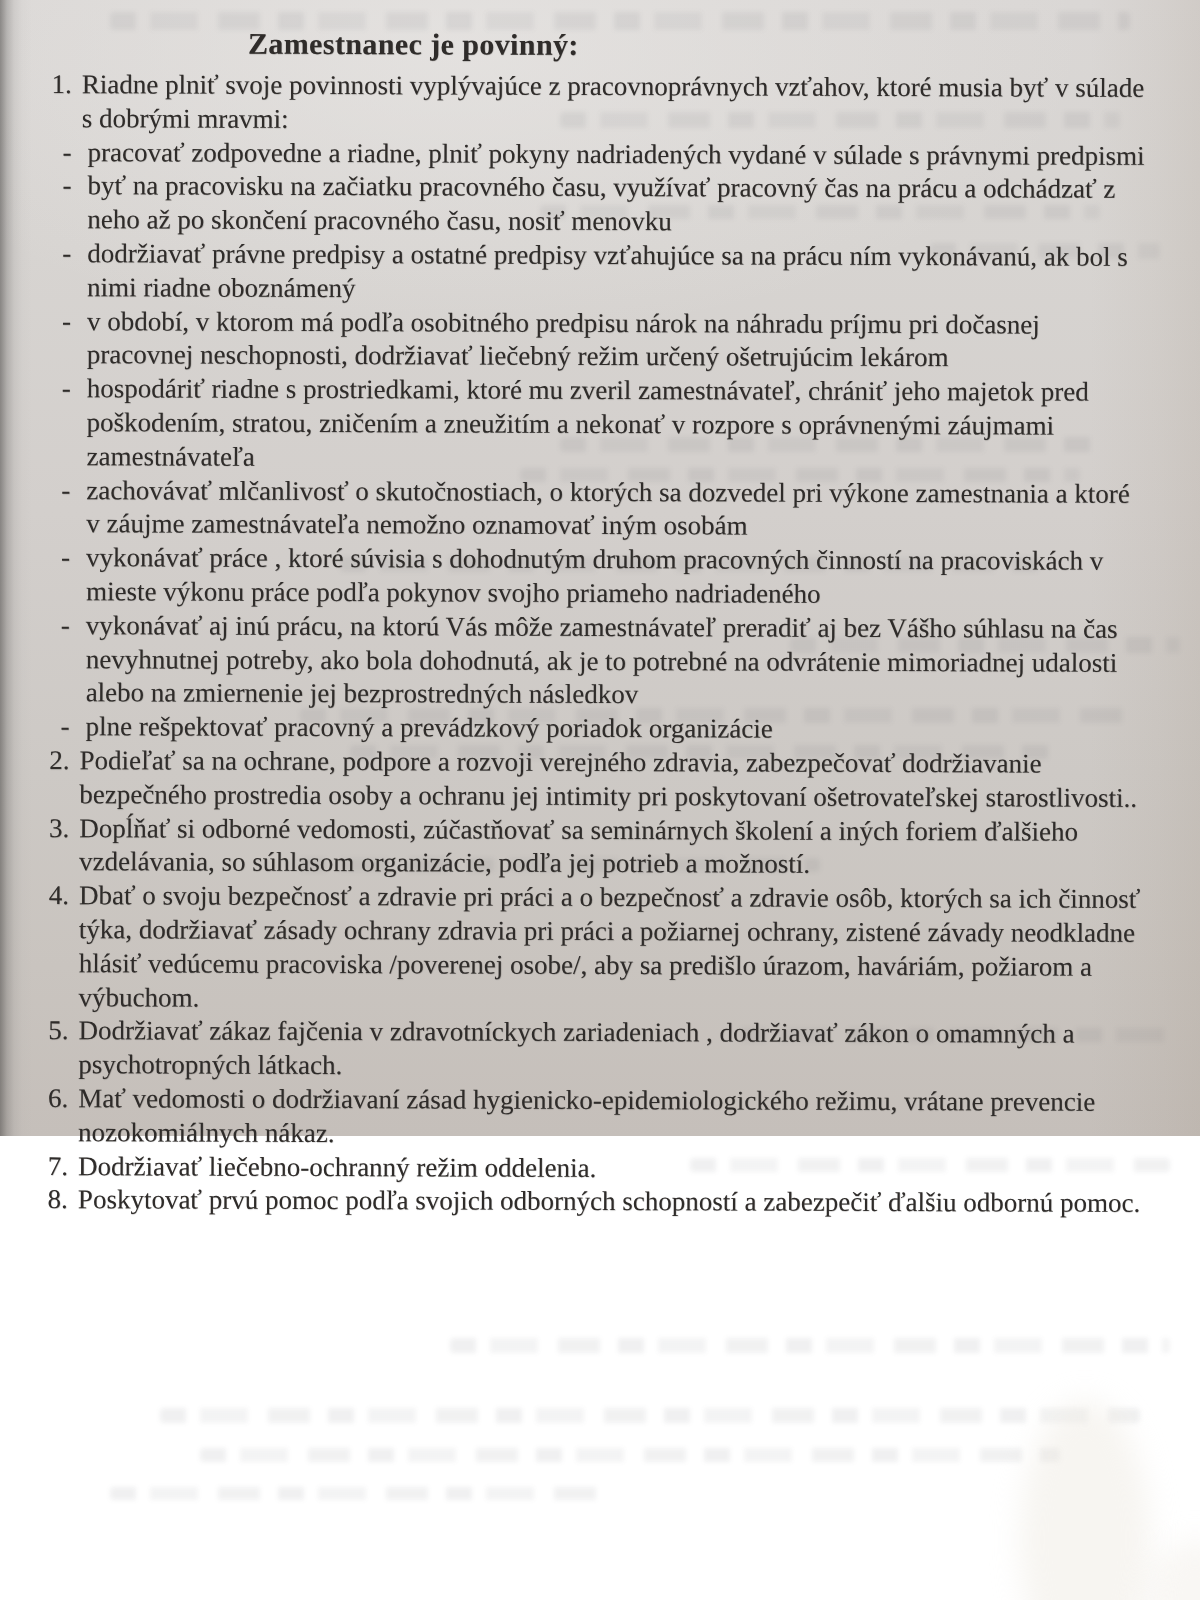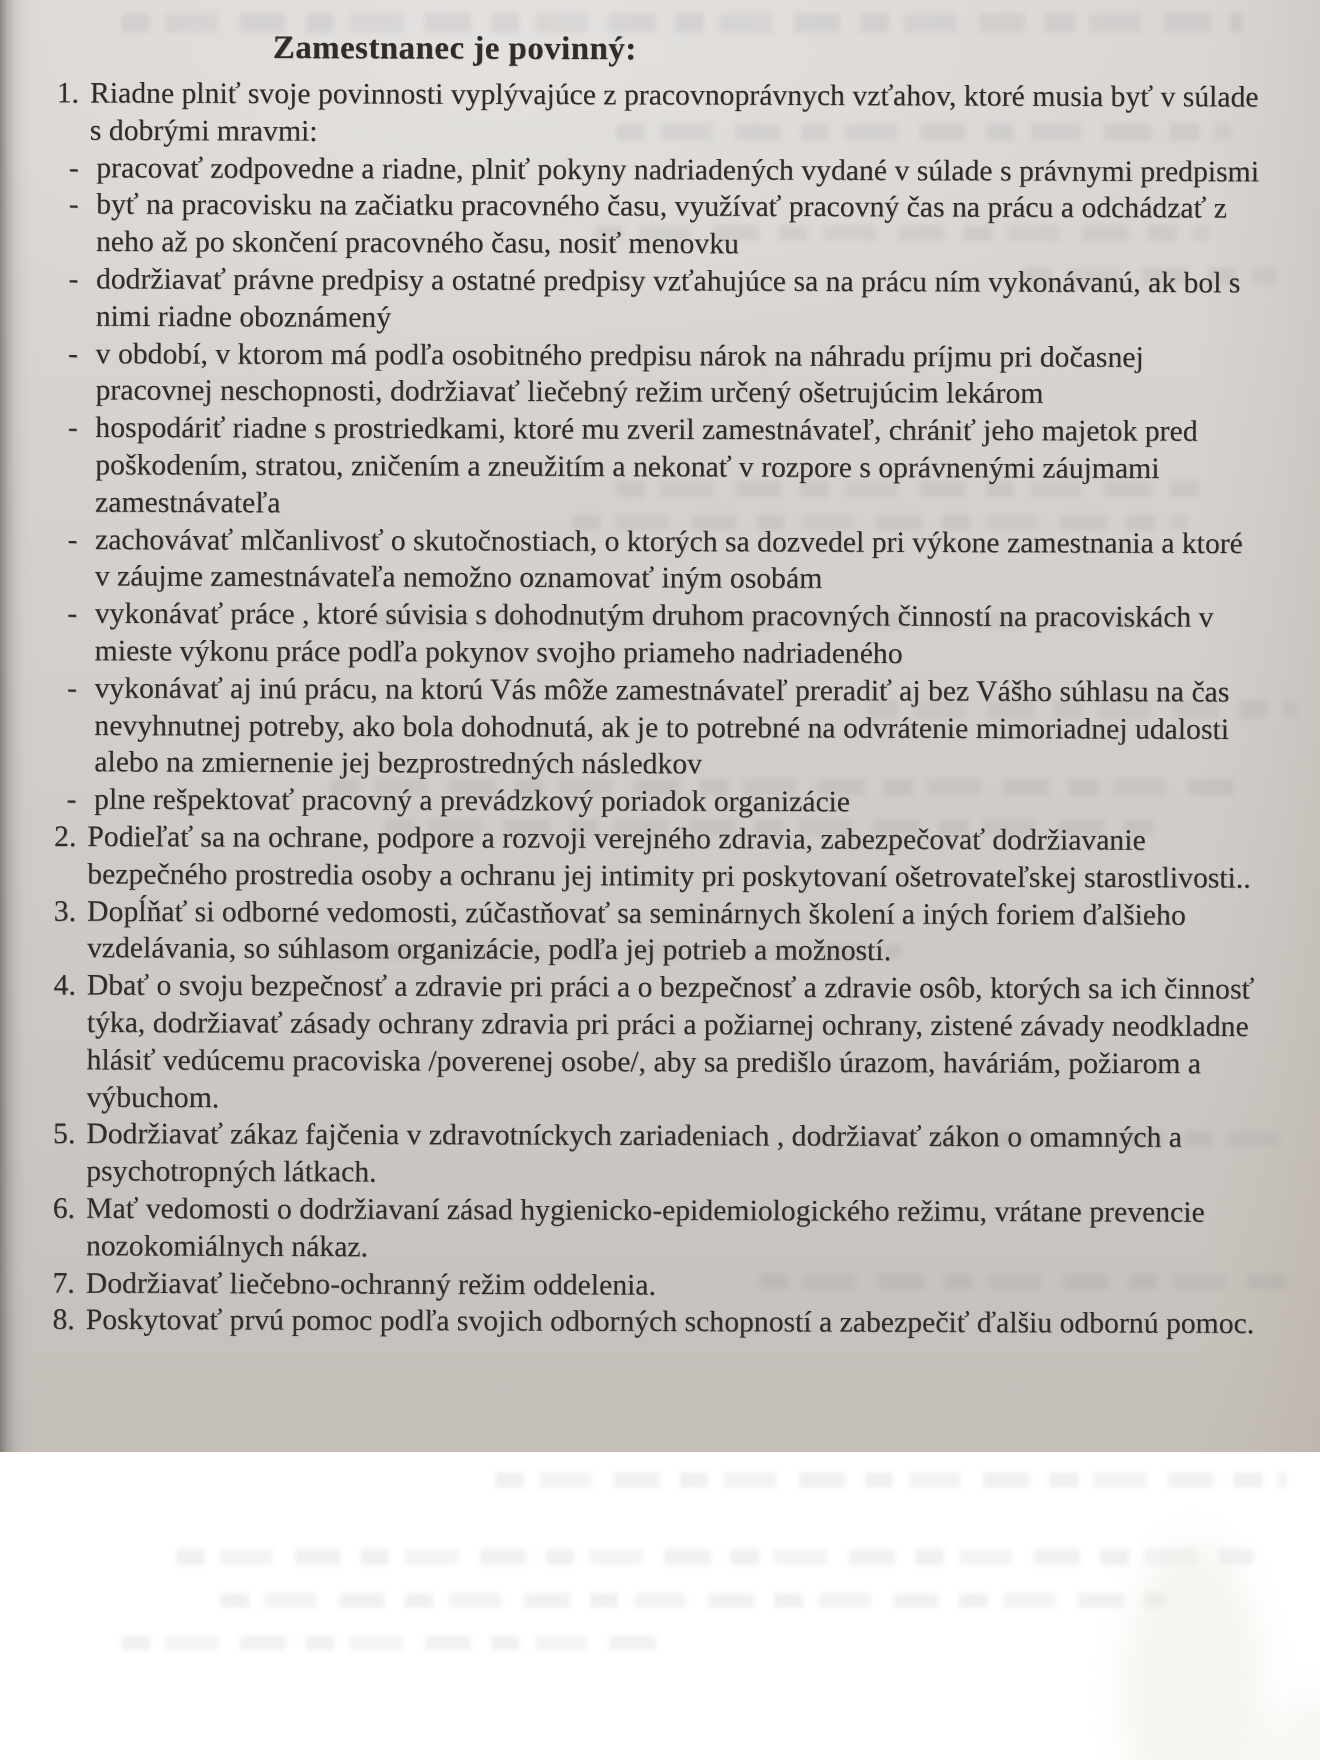--- a/index.html
+++ b/index.html
@@ -9,21 +9,21 @@
     height: 1600px;
     overflow: hidden;
     font-family: "Liberation Serif", "DejaVu Serif", serif;
   }
 
   
   .page {
     position: absolute;
     inset: 0;
     width: 1200px;
-    height: 1320px;
+    height: 1136px;
     background:
       
       linear-gradient(90deg,
         rgba(84,82,80,0.60) 0px,
         rgba(110,108,106,0.35) 7px,
         rgba(140,138,136,0.18) 14px,
         rgba(170,168,166,0.08) 22px,
         rgba(0,0,0,0) 32px),
       
       linear-gradient(270deg,

